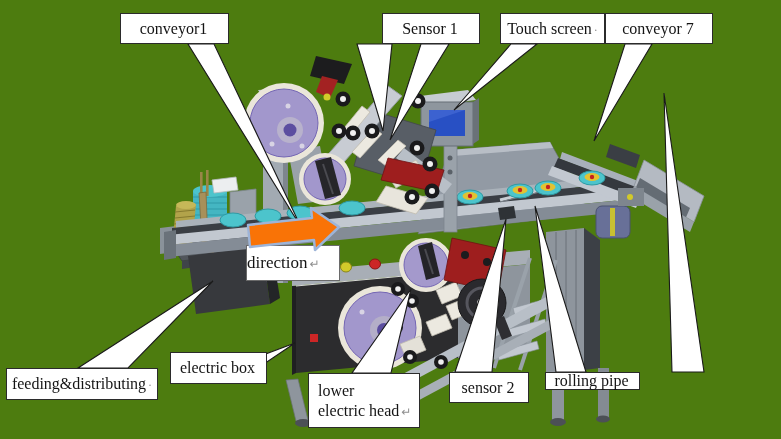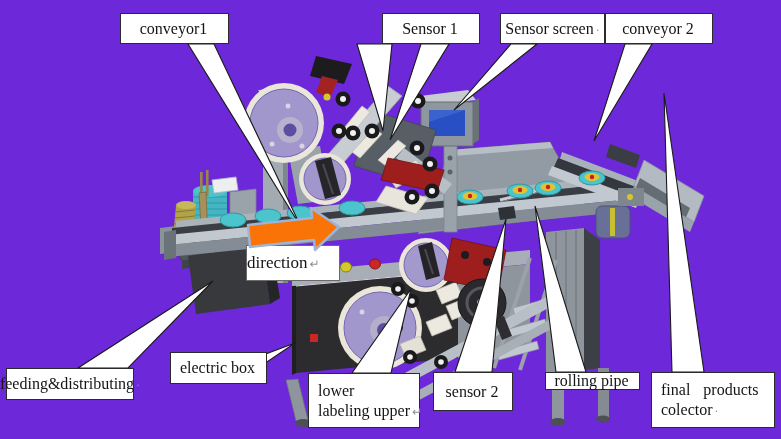--- a/index.html
+++ b/index.html
@@ -1,16 +1,16 @@
 <!DOCTYPE html>
 <html><head>
 <meta charset="utf-8">
 <style>
   html,body{margin:0;padding:0;background:#fff;}
-  #stage{position:relative;width:781px;height:439px;background:#6d28d9;overflow:hidden;
+  #stage{position:relative;width:781px;height:439px;background:#4d7c0f;overflow:hidden;
          font-family:"Liberation Serif",serif;}
   #machine-svg{position:absolute;left:0;top:0;z-index:1;}
   #arrow-svg{position:absolute;left:0;top:0;z-index:30;pointer-events:none;}
   .callout{position:absolute;background:#fff;border:1.3px solid #2b2b2b;display:flex;
            align-items:center;justify-content:center;box-sizing:border-box;z-index:20;
            font-size:16px;line-height:1.25;color:#141414;white-space:nowrap;}
   .callout.two{flex-direction:column;align-items:flex-start;justify-content:center;padding:2px 9px;}
   .callout .mark{color:#8f8f8f;font-size:12px;margin-left:2px;}
   .callout .line{display:block;}
   #co-final .line1{word-spacing:9px;}
@@ -331,45 +331,41 @@
   </g>
 </svg>
 
 <div class="callout" id="co-conveyor1" style="left:120px;top:13px;width:109px;height:31px">
   <span><span>conveyor1</span><span class="mark"></span></span>
 </div>
 <div class="callout" id="co-sensor1" style="left:382px;top:13px;width:98px;height:31px">
   <span><span>Sensor 1</span><span class="mark"></span></span>
 </div>
 <div class="callout" id="co-touch" style="left:500px;top:13px;width:105px;height:31px">
-  <span><span>Sensor screen</span><span class="mark">·</span></span>
+  <span><span>Touch screen</span><span class="mark">·</span></span>
 </div>
 <div class="callout" id="co-conveyor2" style="left:605px;top:13px;width:108px;height:31px">
-  <span><span>conveyor 2</span><span class="mark"></span></span>
-</div>
-
-<div class="callout" id="co-feeding" style="left:6px;top:368px;width:128px;height:32px">
+  <span><span>conveyor 7</span><span class="mark"></span></span>
+</div>
+
+<div class="callout" id="co-feeding" style="left:6px;top:368px;width:152px;height:32px">
   <span><span>feeding&amp;distributing</span><span class="mark">·</span></span>
 </div>
 <div class="callout" id="co-electric" style="left:170px;top:352px;width:97px;height:32px">
   <span><span>electric box</span><span class="mark"></span></span>
 </div>
 <div class="callout two" id="co-lower" style="left:308px;top:373px;width:112px;height:55px">
   <span class="line"><span>lower</span><span class="mark"></span></span>
-  <span class="line"><span>labeling upper</span><span class="mark">↵</span></span>
-</div>
-<div class="callout" id="co-sensor2" style="left:433px;top:372px;width:80px;height:39px">
+  <span class="line"><span>electric head</span><span class="mark">↵</span></span>
+</div>
+<div class="callout" id="co-sensor2" style="left:449px;top:372px;width:80px;height:31px">
   <span><span>sensor 2</span><span class="mark"></span></span>
 </div>
 <div class="callout" id="co-rolling" style="left:545px;top:372px;width:95px;height:18px">
   <span><span>rolling pipe</span><span class="mark"></span></span>
-</div>
-<div class="callout two" id="co-final" style="left:651px;top:372px;width:124px;height:56px">
-  <span class="line line1"><span>final products</span><span class="mark"></span></span>
-  <span class="line"><span>colector</span><span class="mark">·</span></span>
 </div>
 
 <div class="callout" id="co-direction" style="left:246px;top:245px;width:94px;height:36px">
   <span><span>direction</span><span class="mark">↵</span></span>
 </div>
 
 <svg id="arrow-svg" width="781" height="439" viewBox="0 0 781 439">
   <polygon points="248,225 312,218 311,208 339,227 315,250 314,240 250,247" fill="#f97306" stroke="#9db4d8" stroke-width="2.5" stroke-linejoin="round"></polygon>
 </svg>
 

